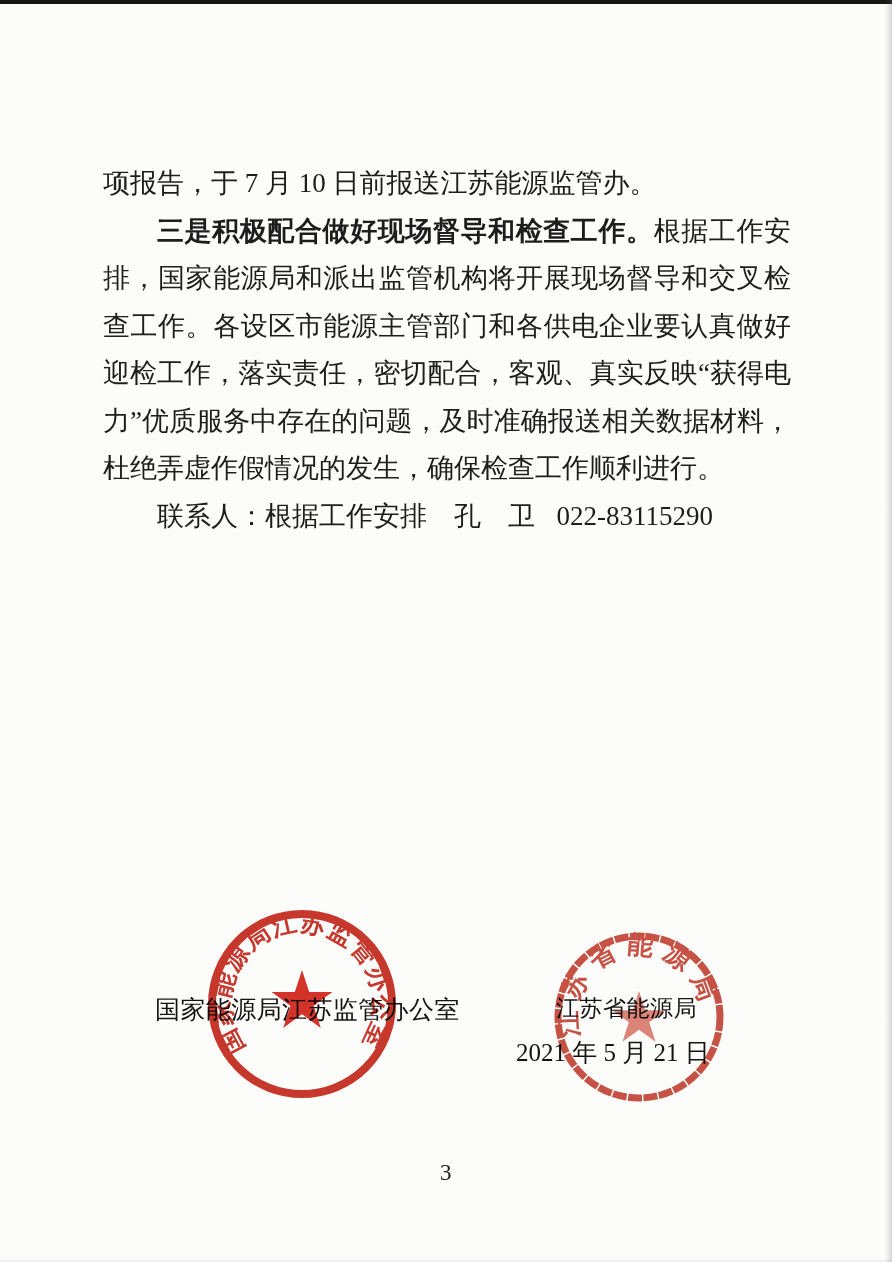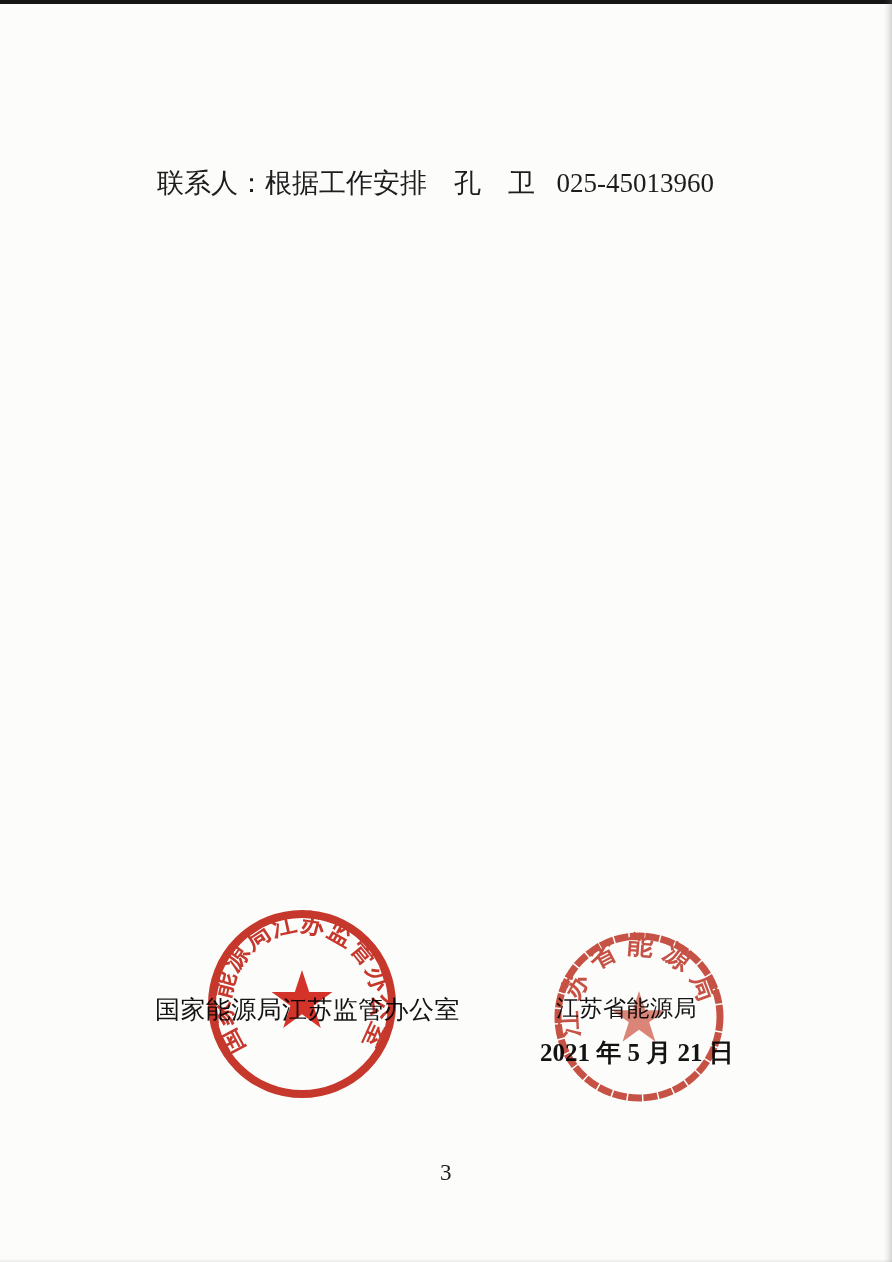--- a/index.html
+++ b/index.html
@@ -39,22 +39,22 @@
 
   .sig-left-org {
     position:absolute; left:155px; top:993px;
     font-size:25px; letter-spacing:0.4px; color:#131313; white-space:nowrap;
   }
   .sig-right-org {
     position:absolute; left:556px; top:993px;
     font-size:23px; letter-spacing:0.5px; color:#131313; white-space:nowrap;
   }
   .sig-date {
-    position:absolute; left:540px; top:1036px;
-    font-size:25px; color:#131313; white-space:nowrap;font-weight:bold;
+    position:absolute; left:516px; top:1036px;
+    font-size:25px; color:#131313; white-space:nowrap;
   }
   .page-number {
     position:absolute; left:440px; top:1160px;
     font-size:23px; color:#222222;
   }
 
   .seal {
     position:absolute;
     mix-blend-mode:multiply;
   }
@@ -69,22 +69,24 @@
 </head>
 <body>
 
 <div class="page">
 
   <div class="edge-top"></div>
   <div class="edge-right"></div>
   <div class="edge-bottom"></div>
 
   <div class="body-text">
+    <p class="para no-indent"><span>项报告，于 7 月 10 日前报送江苏能源监管办。</span></p>
+    <p class="para"><b class="lead">三是积极配合做好现场督导和检查工作。</b><span>根据工作安排，国家能源局和派出监管机构将开展现场督导和交叉检查工作。各设区市能源主管部门和各供电企业要认真做好迎检工作，落实责任，密切配合，客观、真实反映“获得电力”优质服务中存在的问题，及时准确报送相关数据材料，杜绝弄虚作假情况的发生，确保检查工作顺利进行。</span></p>
 
-    <p class="contact"><span class="c-label">联系人：</span><span class="c-org">根据工作安排</span><span class="c-name">孔　卫</span><span class="c-phone">025-45013960</span></p>
+    <p class="contact"><span class="c-label">联系人：</span><span class="c-org">根据工作安排</span><span class="c-name">孔　卫</span><span class="c-phone">022-83115290</span></p>
   </div>
 
   <div class="sig-left-org">国家能源局江苏监管办公室</div>
   <div class="sig-right-org">江苏省能源局</div>
   <div class="sig-date">2021 年 5 月 21 日</div>
 
   <svg class="seal seal-left" viewBox="0 0 198 198" xmlns="http://www.w3.org/2000/svg">
     <defs>
       <path id="sealArc1" d="M 44 145 A 72 72 0 1 1 154 145" fill="none"></path>
     </defs>

